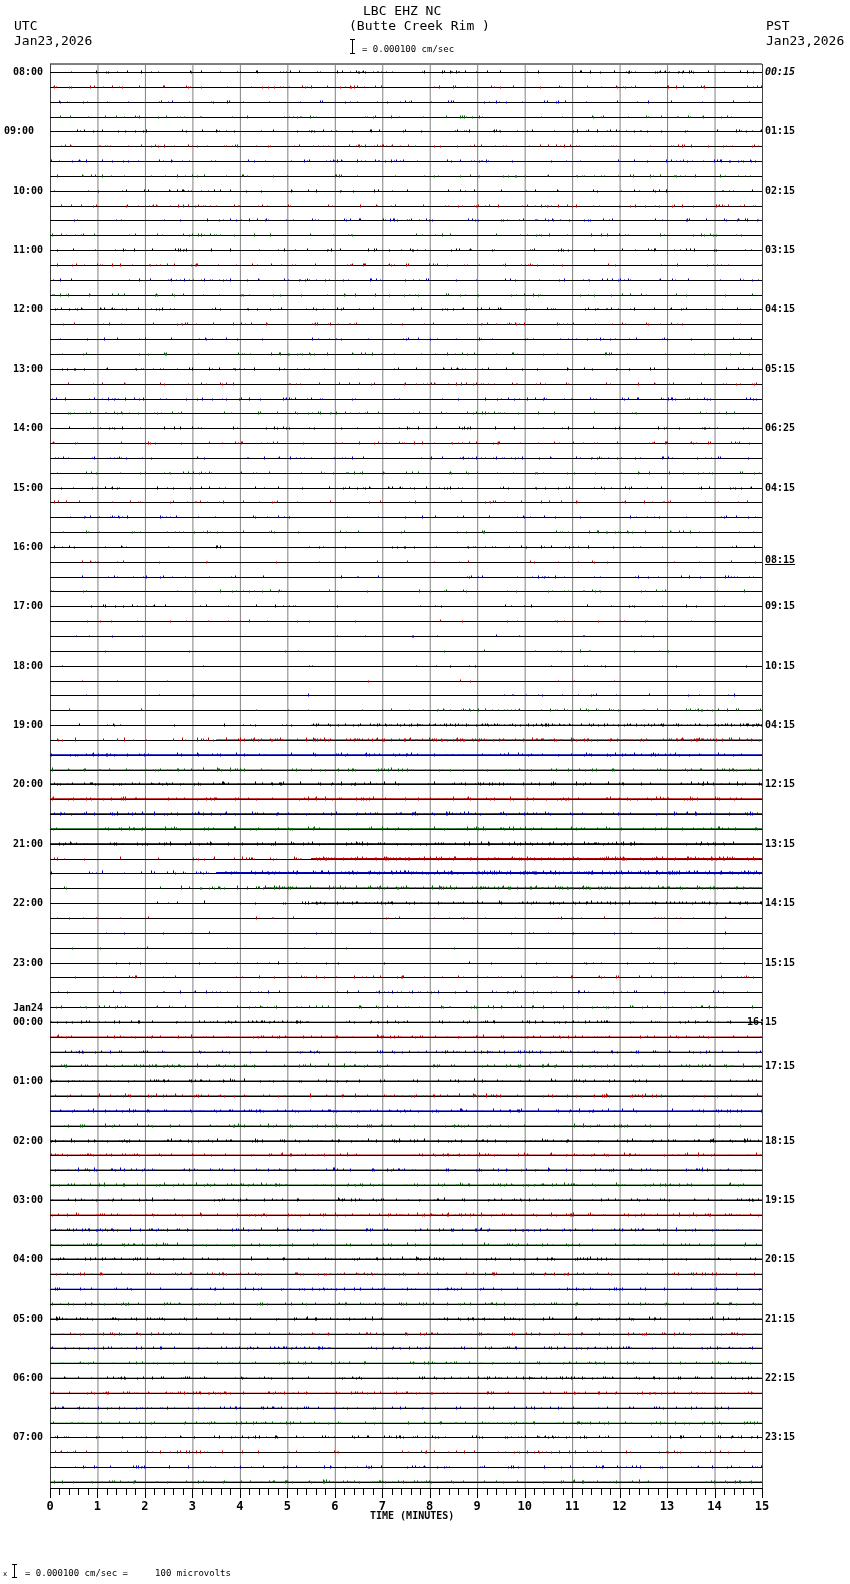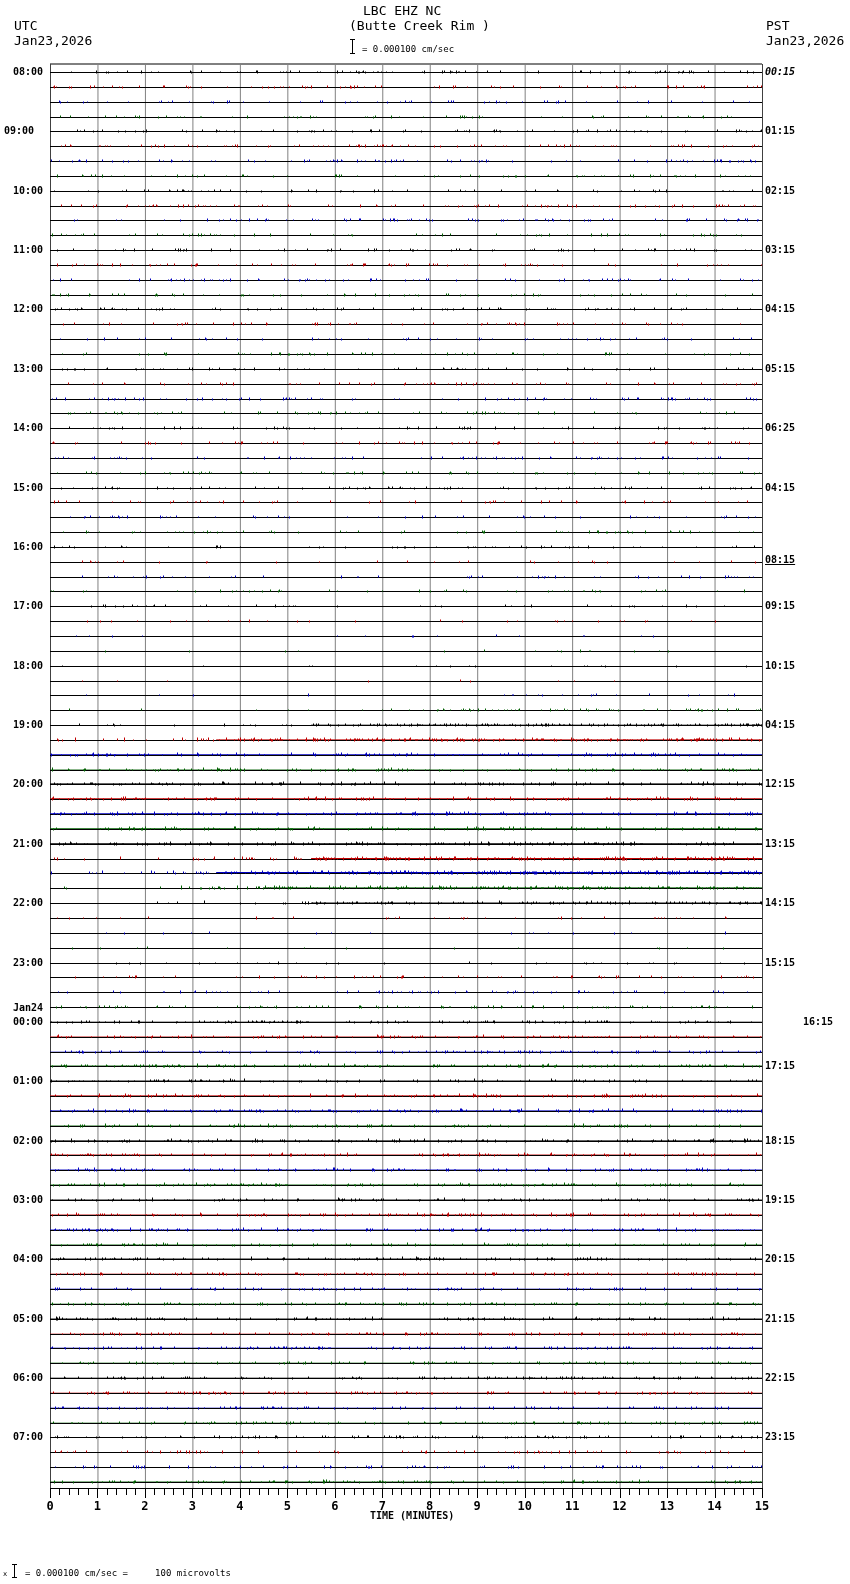--- a/index.html
+++ b/index.html
@@ -423,21 +423,21 @@
     <div class="lbl" style="left: 765px; top: 422.211px;">06:25</div>
     <div class="lbl" style="left: 765px; top: 481.579px;">04:15</div>
     <div class="lbl" style="left: 765px; top: 554px; text-decoration: underline;">08:15</div>
     <div class="lbl" style="left: 765px; top: 600.316px;">09:15</div>
     <div class="lbl" style="left: 765px; top: 659.684px;">10:15</div>
     <div class="lbl" style="left: 765px; top: 719.053px;">04:15</div>
     <div class="lbl" style="left: 765px; top: 778.421px;">12:15</div>
     <div class="lbl" style="left: 765px; top: 837.789px;">13:15</div>
     <div class="lbl" style="left: 765px; top: 897.158px;">14:15</div>
     <div class="lbl" style="left: 765px; top: 956.526px;">15:15</div>
-    <div class="lbl" style="left: 803px; top: 1015.89px;">16:15</div>
+    <div class="lbl" style="left: 747px; top: 1015.89px;">16:15</div>
     <div class="lbl" style="left: 765px; top: 1060px;">17:15</div>
     <div class="lbl" style="left: 765px; top: 1134.63px;">18:15</div>
     <div class="lbl" style="left: 765px; top: 1194px;">19:15</div>
     <div class="lbl" style="left: 765px; top: 1253.37px;">20:15</div>
     <div class="lbl" style="left: 765px; top: 1312.74px;">21:15</div>
     <div class="lbl" style="left: 765px; top: 1372.11px;">22:15</div>
     <div class="lbl" style="left: 765px; top: 1431.47px;">23:15</div>
   </div>
 
 </body></html>

